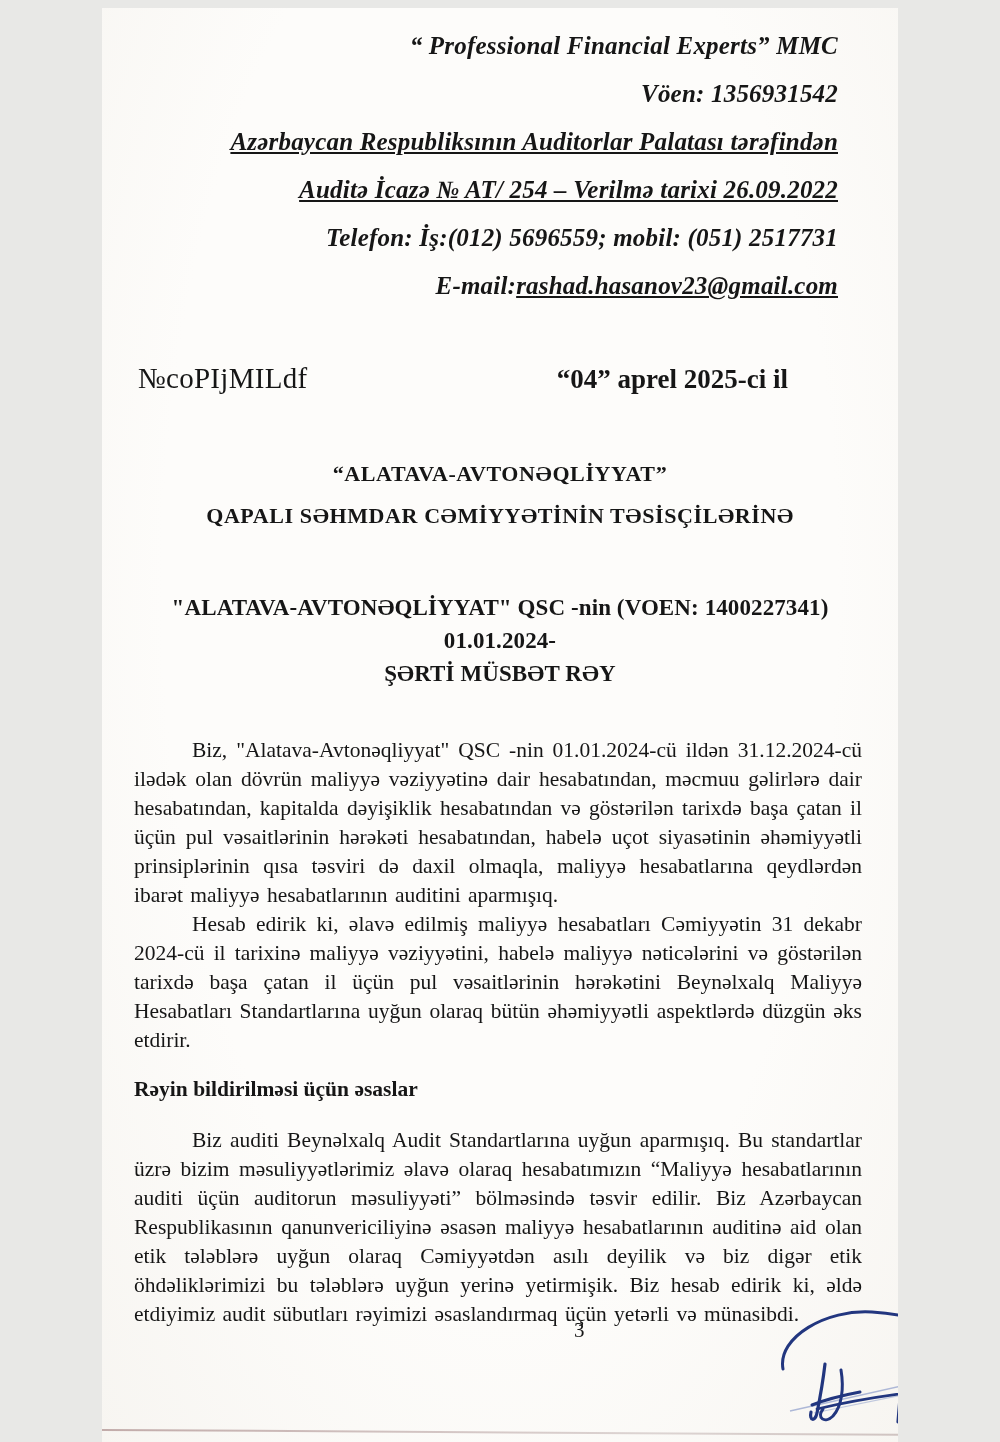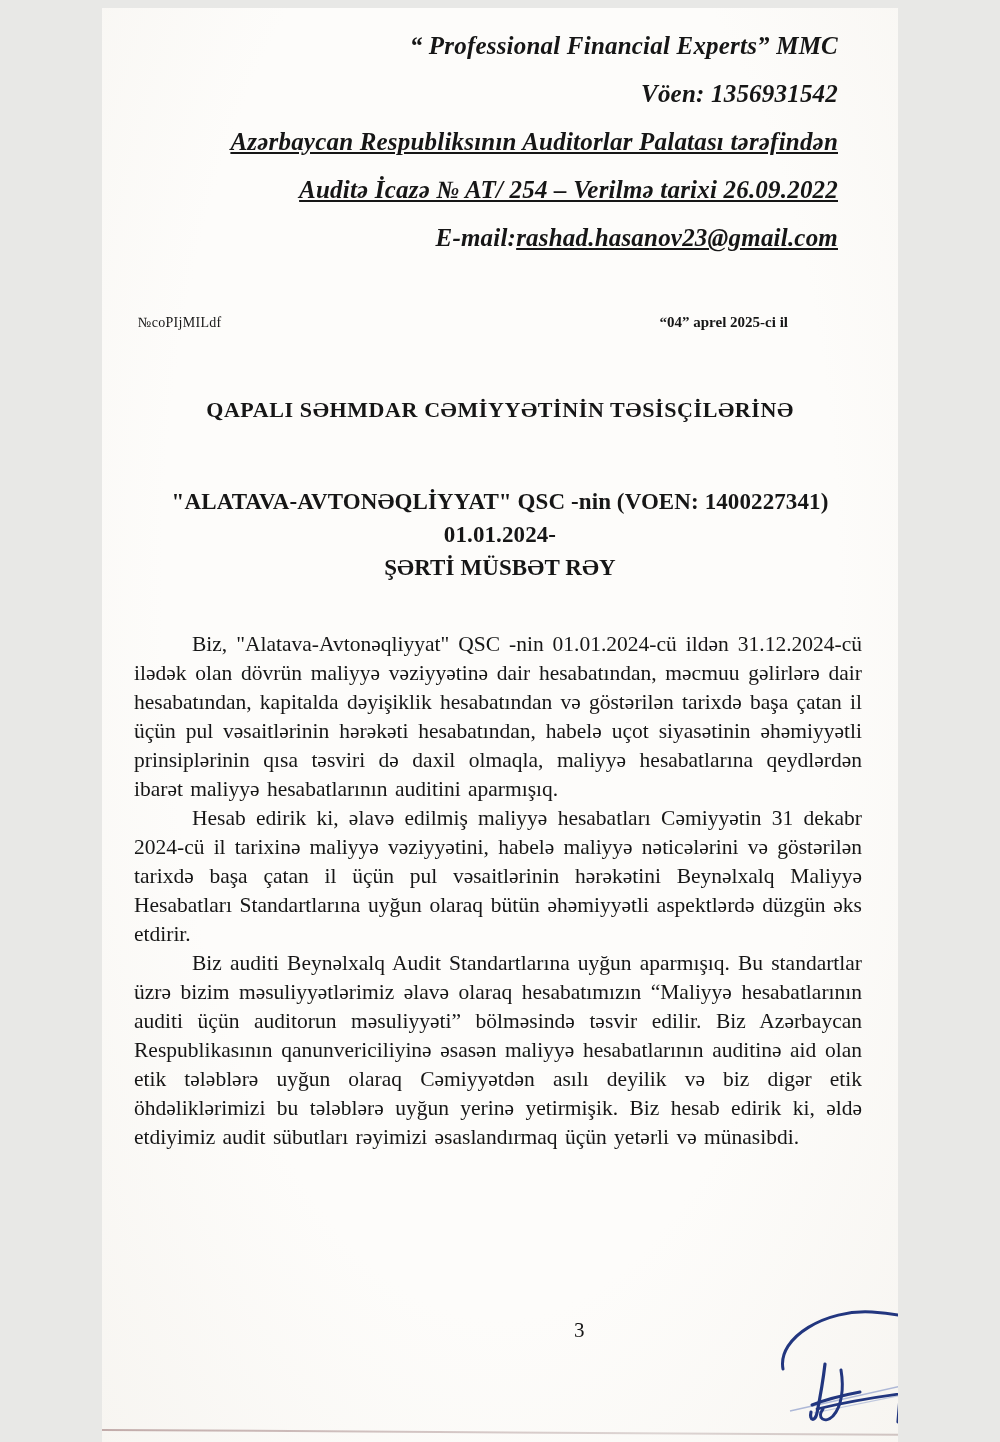--- a/index.html
+++ b/index.html
@@ -30,22 +30,22 @@
   .email-address { text-decoration: underline; }
 
   
   .ref-row {
     display: flex;
     justify-content: space-between;
     align-items: baseline;
     margin-top: 52px;
     padding: 0 78px 0 4px;
   }
-  .ref-number { font-size: 14px; letter-spacing: 0.3px; }
-  .ref-date { font-size: 15px; font-weight: bold; }
+  .ref-number { font-size: 29px; letter-spacing: 0.3px; }
+  .ref-date { font-size: 27px; font-weight: bold; }
 
   
   .addressee { text-align: center; margin-top: 58px; }
   .addressee-line {
     font-size: 22px;
     font-weight: bold;
     line-height: 42px;
     letter-spacing: 0.6px;
   }
 
@@ -108,40 +108,43 @@
 <body>
 
 <div class="page">
   <div class="inner">
 
     <div class="letterhead">
       <div class="lh-line">“ Professional Financial Experts” MMC</div>
       <div class="lh-line">Vöen: 1356931542</div>
       <div class="lh-line lh-underline">Azərbaycan Respubliksının Auditorlar Palatası tərəfindən</div>
       <div class="lh-line lh-underline">Auditə İcazə № AT/ 254 – Verilmə tarixi 26.09.2022</div>
+      <div class="lh-line">Telefon: İş:(012) 5696559; mobil: (051) 2517731</div>
       <div class="lh-line"><span>E-mail:</span><span class="email-address">rashad.hasanov23@gmail.com</span></div>
     </div>
 
     <div class="ref-row">
       <span class="ref-number">№coPIjMILdf</span>
       <span class="ref-date">“04” aprel 2025-ci il</span>
     </div>
 
     <div class="addressee">
+      <div class="addressee-line">“ALATAVA-AVTONƏQLİYYAT”</div>
       <div class="addressee-line">QAPALI SƏHMDAR CƏMİYYƏTİNİN TƏSİSÇİLƏRİNƏ</div>
     </div>
 
     <div class="title-block">
       <div class="title-line">"ALATAVA-AVTONƏQLİYYAT" QSC -nin (VOEN: 1400227341) 01.01.2024-</div>
       <div class="title-line">ŞƏRTİ MÜSBƏT RƏY</div>
     </div>
 
     <div class="body-block">
       <p class="body-par">Biz, "Alatava-Avtonəqliyyat" QSC -nin 01.01.2024-cü ildən 31.12.2024-cü ilədək olan dövrün maliyyə vəziyyətinə dair hesabatından, məcmuu gəlirlərə dair hesabatından, kapitalda dəyişiklik hesabatından və göstərilən tarixdə başa çatan il üçün pul vəsaitlərinin hərəkəti hesabatından, habelə uçot siyasətinin əhəmiyyətli prinsiplərinin qısa təsviri də daxil olmaqla, maliyyə hesabatlarına qeydlərdən ibarət maliyyə hesabatlarının auditini aparmışıq.</p>
       <p class="body-par">Hesab edirik ki, əlavə edilmiş maliyyə hesabatları Cəmiyyətin 31 dekabr 2024-cü il tarixinə maliyyə vəziyyətini, habelə maliyyə nəticələrini və göstərilən tarixdə başa çatan il üçün pul vəsaitlərinin hərəkətini Beynəlxalq Maliyyə Hesabatları Standartlarına uyğun olaraq bütün əhəmiyyətli aspektlərdə düzgün əks etdirir.</p>
+      <h3 class="section-heading">Rəyin bildirilməsi üçün əsaslar</h3>
       <p class="body-par">Biz auditi Beynəlxalq Audit Standartlarına uyğun aparmışıq. Bu standartlar üzrə bizim məsuliyyətlərimiz əlavə olaraq hesabatımızın “Maliyyə hesabatlarının auditi üçün auditorun məsuliyyəti” bölməsində təsvir edilir. Biz Azərbaycan Respublikasının qanunvericiliyinə əsasən maliyyə hesabatlarının auditinə aid olan etik tələblərə uyğun olaraq Cəmiyyətdən asılı deyilik və biz digər etik öhdəliklərimizi bu tələblərə uyğun yerinə yetirmişik. Biz hesab edirik ki, əldə etdiyimiz audit sübutları rəyimizi əsaslandırmaq üçün yetərli və münasibdi.</p>
     </div>
 
   </div>
 
   <div class="page-number">3</div>
 
   <svg class="signature" viewBox="0 0 380 157" xmlns="http://www.w3.org/2000/svg">
 
     <path d="M 68,118 L 372,50" stroke="#9aa8cf" stroke-width="1.4" fill="none" opacity="0.8"></path>

